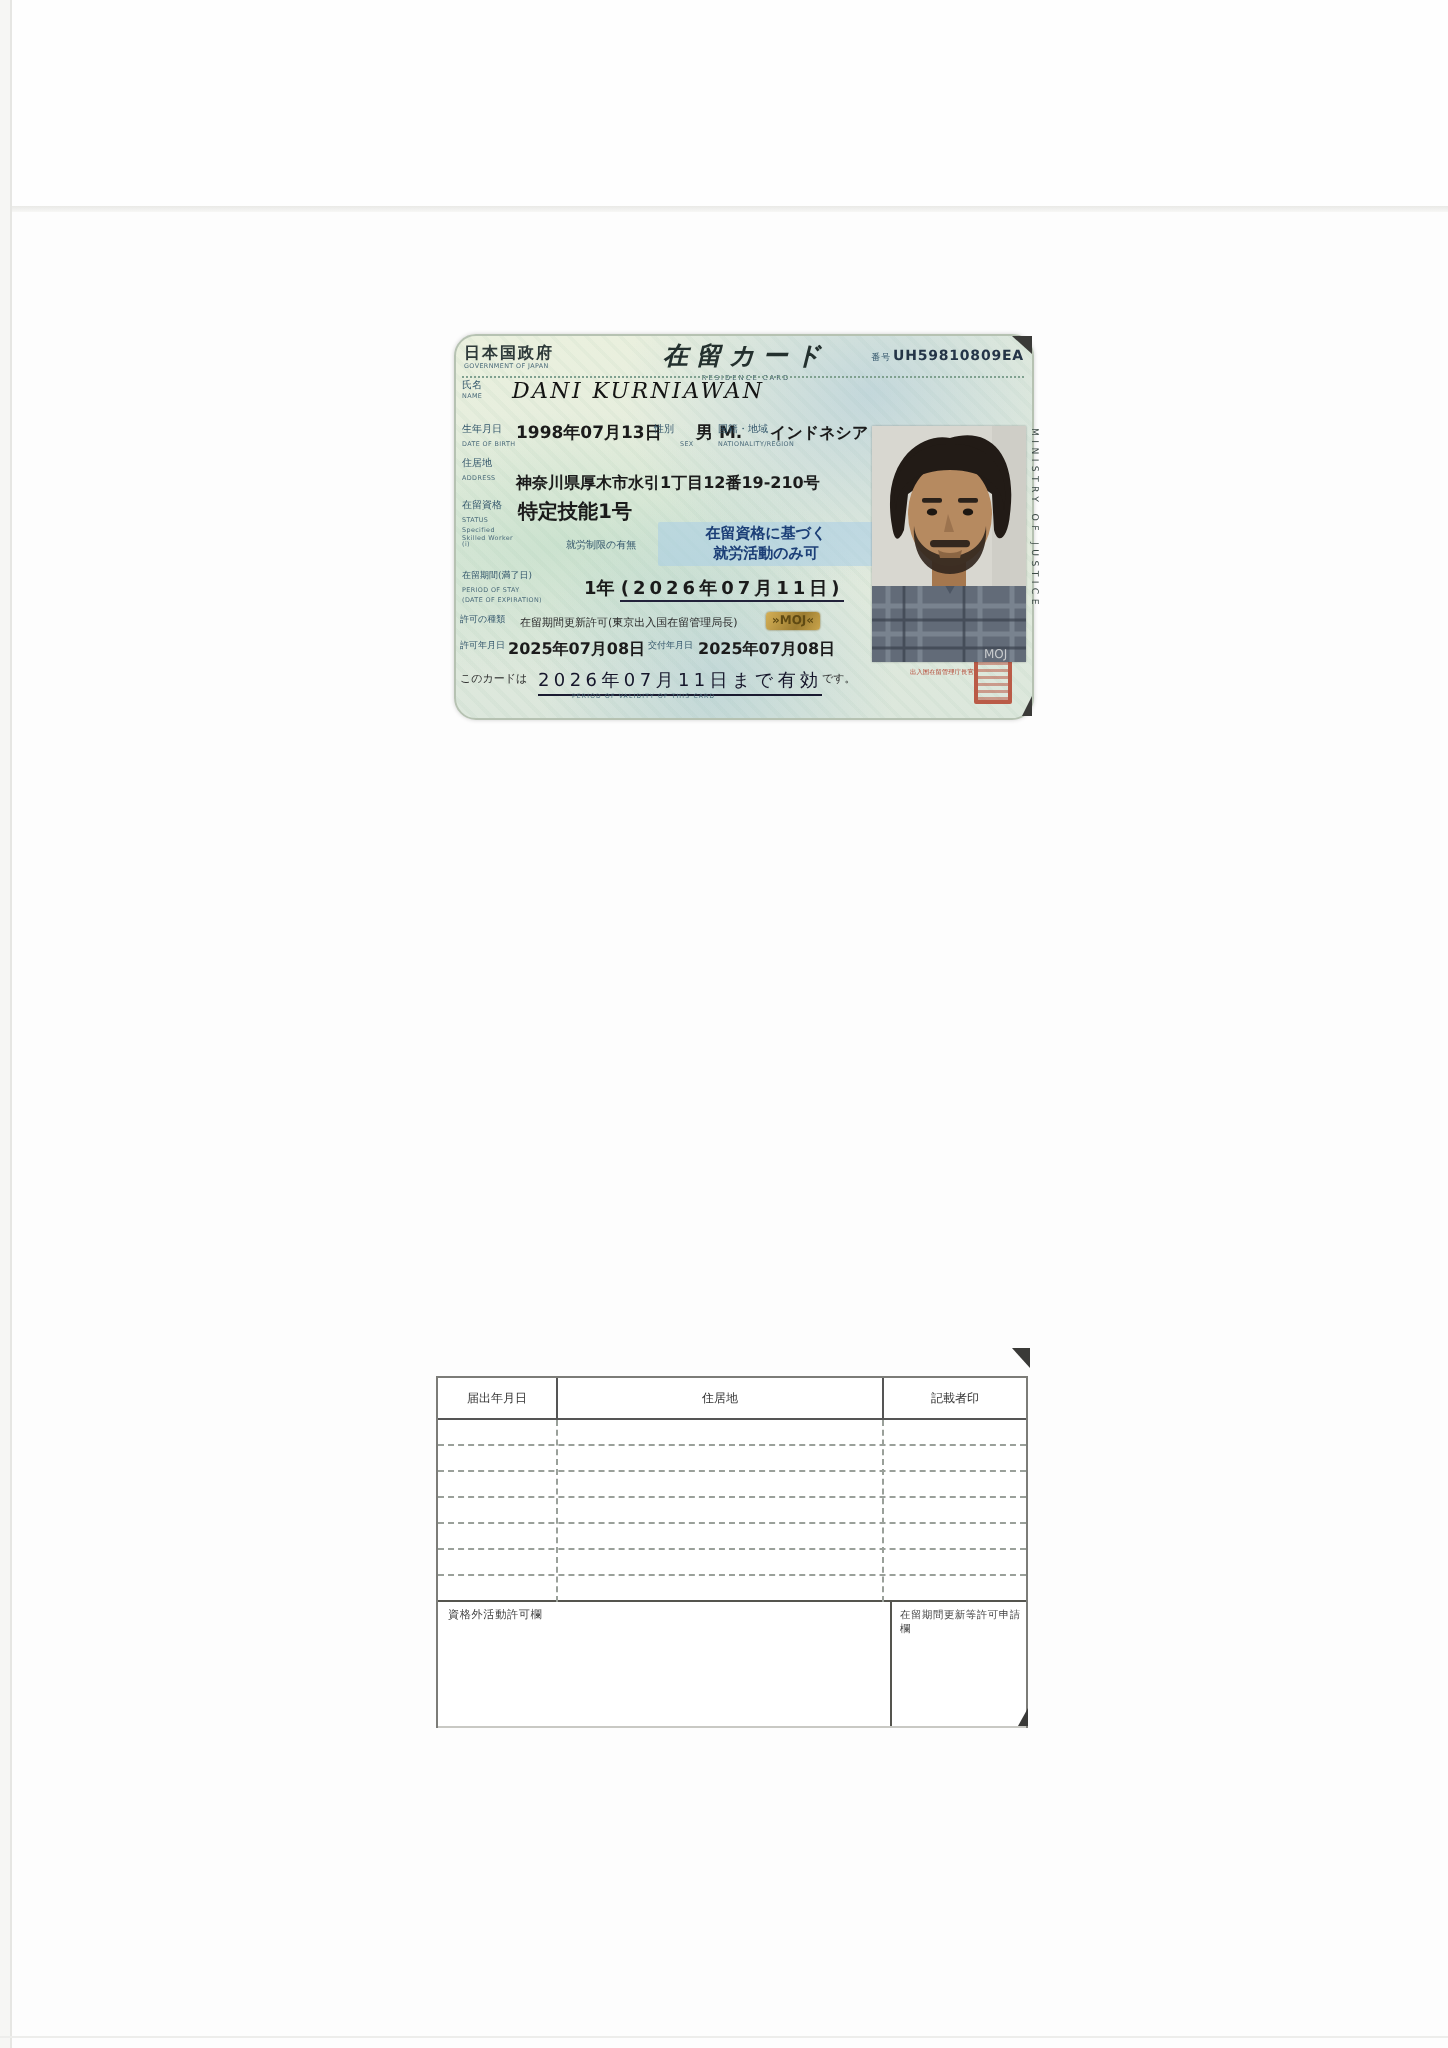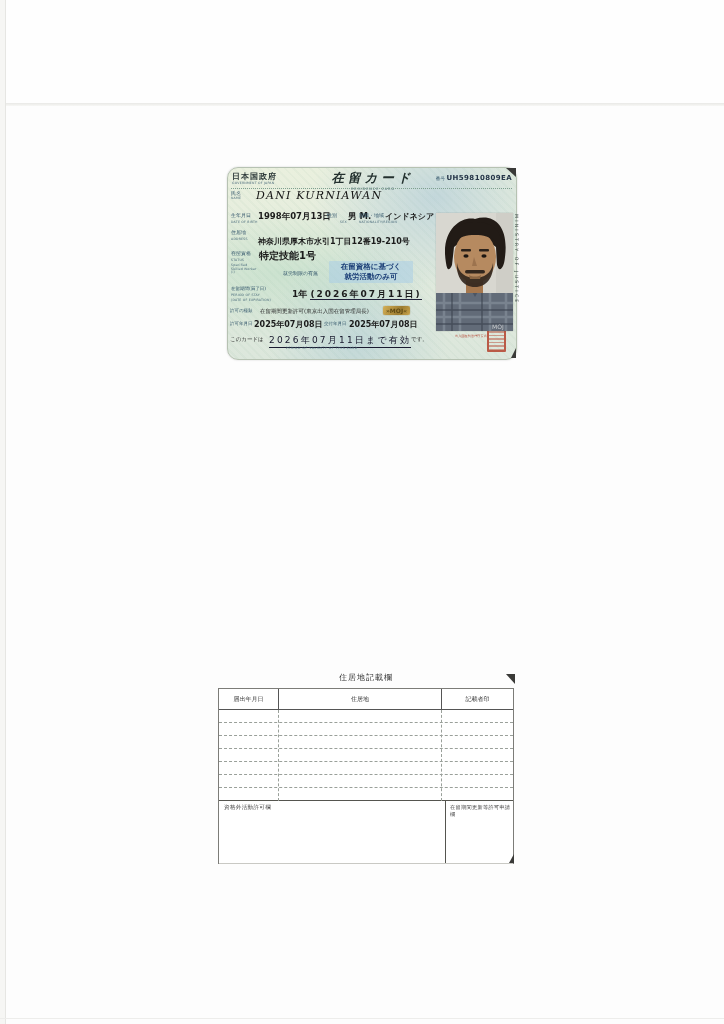--- a/index.html
+++ b/index.html
@@ -32,21 +32,21 @@
   .gov-jp{font-size:8px;font-weight:bold;color:#2e3a3a;letter-spacing:1px;}
   .ttl-jp{font-size:12.5px;font-weight:bold;color:#23302e;letter-spacing:4px;text-align:center;font-style:italic;}
   .ttl-en{font-size:3.4px;color:#41606a;text-align:center;letter-spacing:1px;}
   .card-num{font-size:7px;color:#243447;letter-spacing:.4px;font-weight:bold;}
   .num-lab{font-size:4.5px;color:#33566b;margin-right:1px;font-weight:normal;}
   .dotted-sep{left:3px;top:20px;width:281px;border-top:1px dotted #7fa08f;}
   .name-val{font-family:"DejaVu Serif",serif;font-size:11px;letter-spacing:1.2px;color:#141414;font-style:italic;}
   .v85{font-size:8.5px;}
   .v8{font-size:8px;}
   .v10{font-size:10px;}
-  .work-box{background:rgba(170,205,230,.55);border-radius:1px;padding:1px 3px;
+  .work-box{background:rgba(170,205,230,.55);border-radius:1px;padding:1px 15px;
     color:#1c3f77;font-size:7.5px;font-weight:bold;line-height:1.35;text-align:center;}
   .period-date{letter-spacing:2px;border-bottom:1px solid #22223a;}
   .permit-val{font-size:5.5px;color:#2c2c2c;}
   .holo{background:linear-gradient(120deg,#d4af56,#9c7c30 60%,#c9a44b);color:#5f4a13;
     font-size:6px;font-weight:bold;text-align:center;line-height:9px;border-radius:2px;
     box-shadow:0 0 1px #7a5f22;}
   .validity-date{font-size:9px;font-weight:normal;color:#15152a;letter-spacing:2.2px;
     border-bottom:1.5px solid #1a1a30;}
   .small6{font-size:5.5px;color:#2b2b2b;}
   .red-txt{font-size:3.2px;color:#b3402e;line-height:1.2;}
@@ -192,21 +192,20 @@
       </svg>
     </div>
 
     <div class="abs ministry" style="left:286px;top:46px;height:116px;">MINISTRY OF JUSTICE</div>
 
     <div class="abs corner tr" style="left:278px;top:0;width:10px;height:9px;"></div>
     <div class="abs corner br" style="left:283px;top:180px;width:5px;height:10px;"></div>
   </div>
 
   <div class="abs card-back">
-    <div class="abs b-title">住居地記載欄</div>
 
     <div class="abs b-table">
       <div class="b-head">
         <div class="b-h1">届出年月日</div>
         <div class="b-h2">住居地</div>
         <div class="b-h3">記載者印</div>
       </div>
       <div class="b-rows">
         <div class="b-vline" style="left:59px;"></div>
         <div class="b-vline" style="left:222px;"></div>

